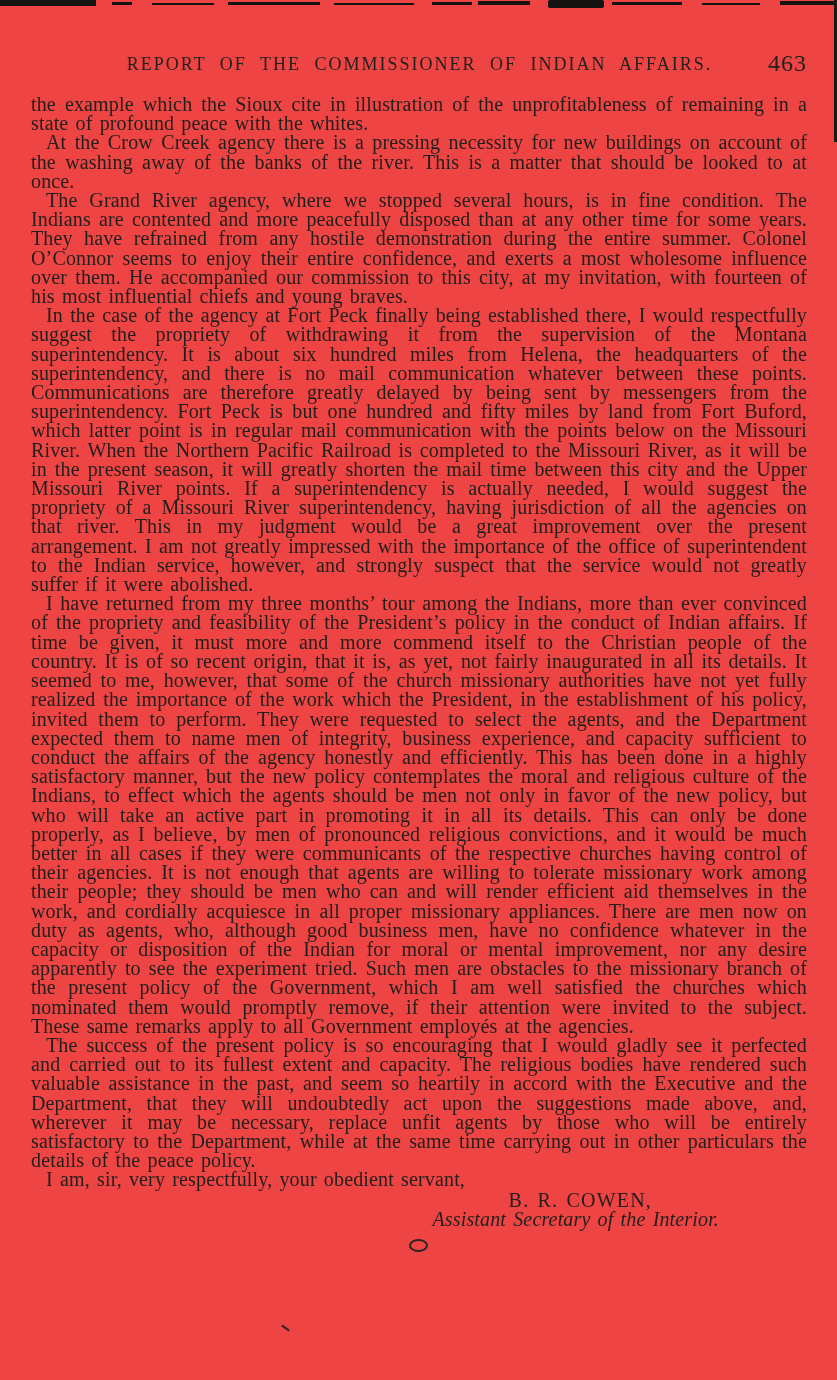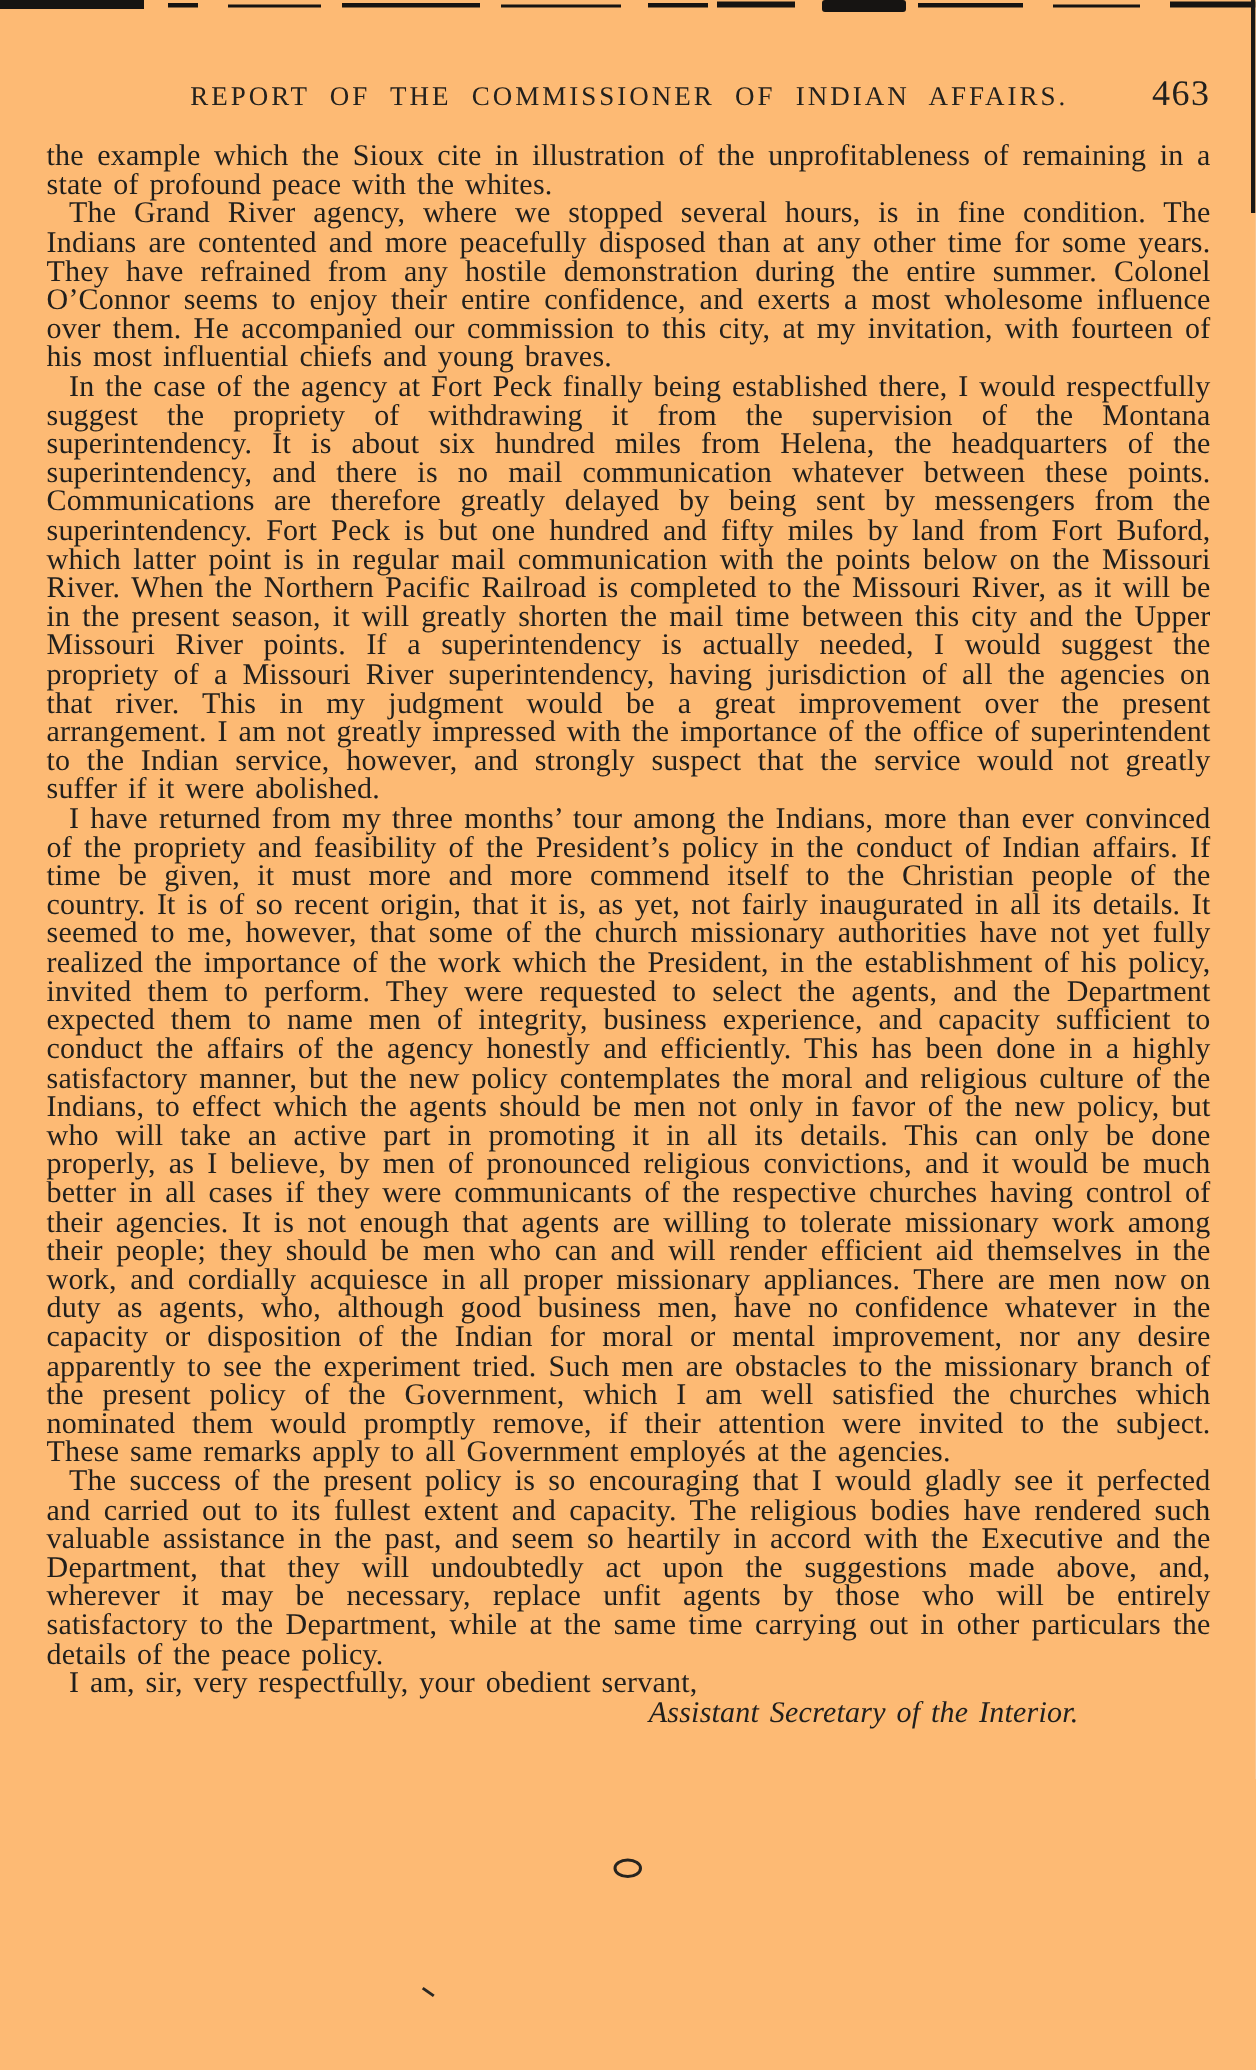--- a/index.html
+++ b/index.html
@@ -4,21 +4,21 @@
 <style>
   html,body{margin:0;padding:0;}
   body{
     background:#e9e7e1;
     font-family:"Liberation Serif","DejaVu Serif",serif;
   }
   .page{
     position:relative;
     width:837px;height:1380px;
     margin:0 auto;
-    background:#fdba74;
+    background:#ef4444;
     color:#201e1b;
     overflow:hidden;
   }
   
   .scan-top{position:absolute;top:0;left:0;width:100%;height:12px;}
   .mark{position:absolute;background:#161412;}
   .m1{left:0;top:0;width:96px;height:6px;}
   .m2{left:112px;top:2px;width:20px;height:3px;}
   .m3{left:152px;top:3px;width:62px;height:2px;}
   .m4{left:228px;top:2px;width:92px;height:3px;}
@@ -89,27 +89,29 @@
   <div class="edge-right"></div>
   <div class="tick-bottom"></div>
 
   <header class="header">
     <span class="running-title">REPORT OF THE COMMISSIONER OF INDIAN AFFAIRS.</span>
     <span class="page-number">463</span>
   </header>
 
   <main class="body-text">
     <p class="first">the example which the Sioux cite in illustration of the unprofitableness of remaining in a state of profound peace with the whites.</p>
+    <p>At the Crow Creek agency there is a pressing necessity for new buildings on account of the washing away of the banks of the river. This is a matter that should be looked to at once.</p>
     <p>The Grand River agency, where we stopped several hours, is in fine condition. The Indians are contented and more peacefully disposed than at any other time for some years. They have refrained from any hostile demonstration during the entire summer. Colonel O’Connor seems to enjoy their entire confidence, and exerts a most wholesome influence over them. He accompanied our commission to this city, at my invitation, with fourteen of his most influential chiefs and young braves.</p>
     <p>In the case of the agency at Fort Peck finally being established there, I would respectfully suggest the propriety of withdrawing it from the supervision of the Montana superintendency. It is about six hundred miles from Helena, the headquarters of the superintendency, and there is no mail communication whatever between these points. Communications are therefore greatly delayed by being sent by messengers from the superintendency. Fort Peck is but one hundred and fifty miles by land from Fort Buford, which latter point is in regular mail communication with the points below on the Missouri River. When the Northern Pacific Railroad is completed to the Missouri River, as it will be in the present season, it will greatly shorten the mail time between this city and the Upper Missouri River points. If a superintendency is actually needed, I would suggest the propriety of a Missouri River superintendency, having jurisdiction of all the agencies on that river. This in my judgment would be a great improvement over the present arrangement. I am not greatly impressed with the importance of the office of superintendent to the Indian service, however, and strongly suspect that the service would not greatly suffer if it were abolished.</p>
     <p>I have returned from my three months’ tour among the Indians, more than ever convinced of the propriety and feasibility of the President’s policy in the conduct of Indian affairs. If time be given, it must more and more commend itself to the Christian people of the country. It is of so recent origin, that it is, as yet, not fairly inaugurated in all its details. It seemed to me, however, that some of the church missionary authorities have not yet fully realized the importance of the work which the President, in the establishment of his policy, invited them to perform. They were requested to select the agents, and the Department expected them to name men of integrity, business experience, and capacity sufficient to conduct the affairs of the agency honestly and efficiently. This has been done in a highly satisfactory manner, but the new policy contemplates the moral and religious culture of the Indians, to effect which the agents should be men not only in favor of the new policy, but who will take an active part in promoting it in all its details. This can only be done properly, as I believe, by men of pronounced religious convictions, and it would be much better in all cases if they were communicants of the respective churches having control of their agencies. It is not enough that agents are willing to tolerate missionary work among their people; they should be men who can and will render efficient aid themselves in the work, and cordially acquiesce in all proper missionary appliances. There are men now on duty as agents, who, although good business men, have no confidence whatever in the capacity or disposition of the Indian for moral or mental improvement, nor any desire apparently to see the experiment tried. Such men are obstacles to the missionary branch of the present policy of the Government, which I am well satisfied the churches which nominated them would promptly remove, if their attention were invited to the subject. These same remarks apply to all Government employés at the agencies.</p>
     <p>The success of the present policy is so encouraging that I would gladly see it perfected and carried out to its fullest extent and capacity. The religious bodies have rendered such valuable assistance in the past, and seem so heartily in accord with the Executive and the Department, that they will undoubtedly act upon the suggestions made above, and, wherever it may be necessary, replace unfit agents by those who will be entirely satisfactory to the Department, while at the same time carrying out in other particulars the details of the peace policy.</p>
     <p>I am, sir, very respectfully, your obedient servant,</p>
 
     <div class="signature">
+      <div class="sig-name">B. R. COWEN,</div>
       <div class="sig-title">Assistant Secretary of the Interior.</div>
     </div>
 
     <div class="addressee">
     </div>
   </main>
 
   <div class="ornament"></div>
 
 </div>

